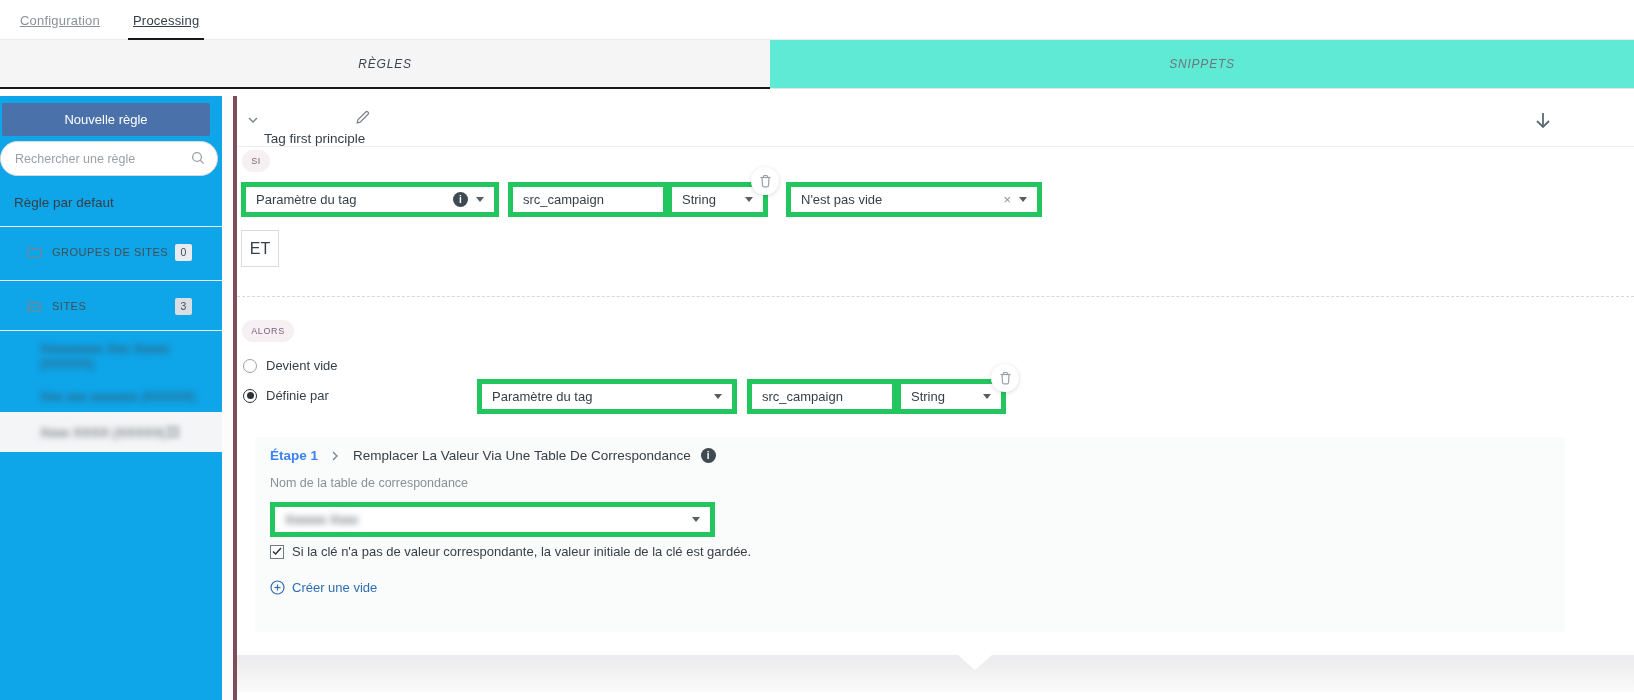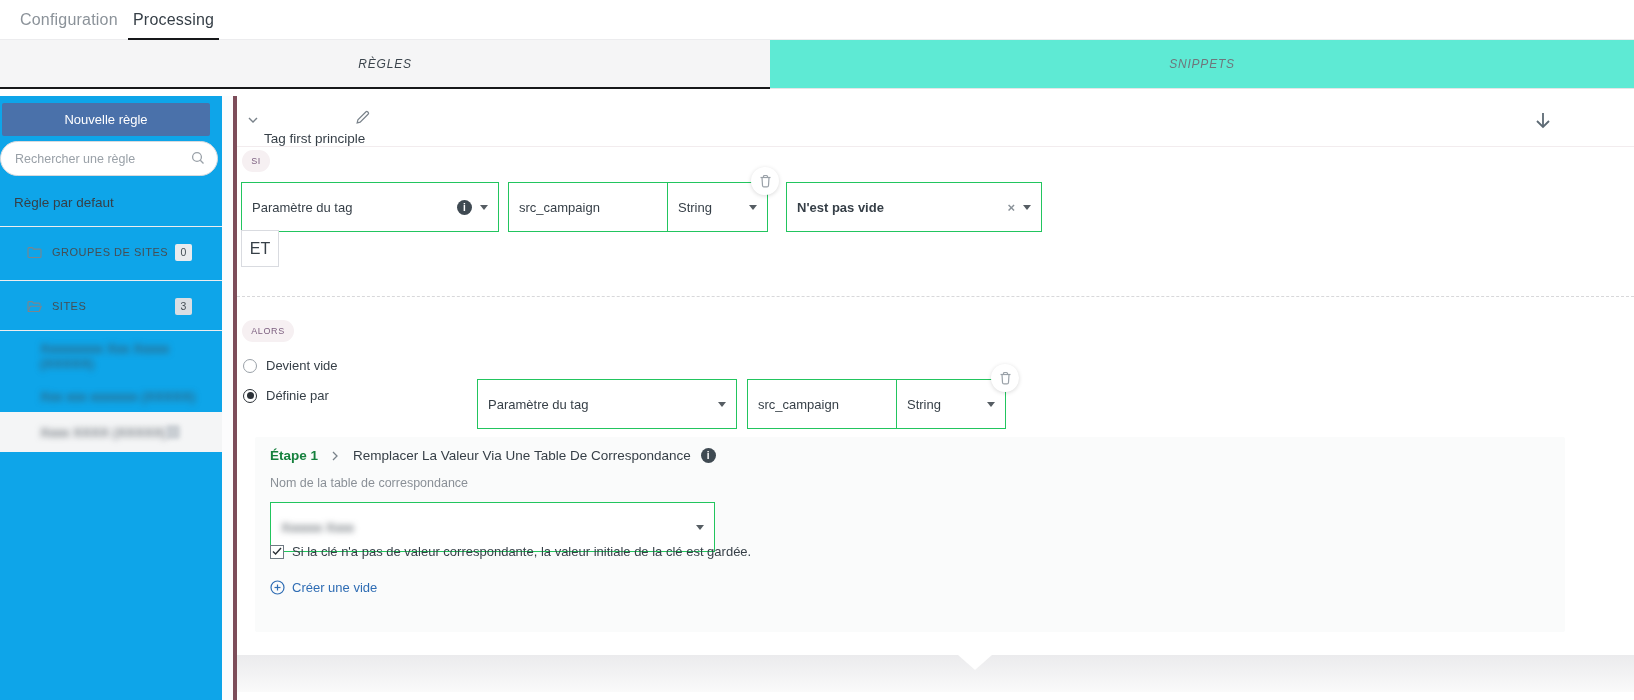--- a/index.html
+++ b/index.html
@@ -2,21 +2,21 @@
 <html><head>
 <meta charset="utf-8">
 <style>
   * { margin:0; padding:0; box-sizing:border-box; }
   html,body { background:#fff; }
   body { font-family:"Liberation Sans", sans-serif; color:#363f47; }
   #stage { position:relative; width:1634px; height:700px; background:#fff; overflow:hidden; }
 
   
   .topbar { position:absolute; left:0; top:0; width:1634px; height:40px; background:#fff; border-bottom:1px solid #ececee; }
-  .top-tab { position:absolute; top:0; height:40px; display:flex; align-items:center; font-size:16px; letter-spacing:.2px; cursor:pointer; }
+  .top-tab { position:absolute; top:0; height:40px; display:flex; align-items:center; font-size:13px; letter-spacing:.2px; cursor:pointer;text-decoration:underline; }
   .top-tab.config { left:20px; color:#8b9299; }
   .top-tab.processing { left:133px; color:#363f47; }
   .top-tab.processing::after { content:""; position:absolute; left:-5px; right:-5px; bottom:0; height:2px; background:#17181a; }
 
   
   .section-tabs { position:absolute; left:0; top:40px; width:1634px; height:49px; display:flex;font-style:italic; }
   .section-tab { display:flex; align-items:center; justify-content:center; font-size:12px; letter-spacing:.8px; cursor:pointer; }
   .section-tab.rules { width:770px; background:#f5f5f6; color:#3c454d; border-bottom:2px solid #17181a; }
   .section-tab.snippets { flex:1; background:#5eead4; color:#6f767c; border-bottom:1px solid #e5e5e7; }
 
@@ -48,30 +48,30 @@
   .collapse-chevron { position:absolute; left:11px; top:21px; cursor:pointer; }
   .rule-title { position:absolute; left:27px; top:14px; font-size:13.5px; font-weight:500; color:#363f47;margin-top:21px; }
   .edit-icon { position:absolute; left:118px; top:14px; cursor:pointer; }
   .download-btn { position:absolute; right:76px; top:12px; width:26px; height:26px; background:none; border:none; cursor:pointer; }
   .title-divider { position:absolute; left:0; top:50px; width:100%; border-top:1px solid #f2ecee; }
 
   .pill-badge { position:absolute; height:22px; border-radius:11px; background:#f6f0f2; color:#7d6080; font-size:9px; letter-spacing:.6px; display:flex; align-items:center; justify-content:center; }
   .si-badge { left:5px; top:54px; width:28px; }
   .alors-badge { left:5px; top:224px; width:52px; }
 
-  .dd-box { position:absolute; height:50px; background:#fff; border:1px solid #22c55e; display:flex; align-items:center; padding:0 10px; font-size:13px; color:#363f47; cursor:pointer; }
+  .dd-box { position:absolute; height:35px; background:#fff; border:5px solid #22c55e; display:flex; align-items:center; padding:0 10px; font-size:13px; color:#363f47; cursor:pointer; }
   .caret { width:0; height:0; border-left:4px solid transparent; border-right:4px solid transparent; border-top:5px solid #565d63; margin-left:auto; }
   .caret.fixed { margin-left:8px; }
   .info-dot { width:15px; height:15px; border-radius:50%; background:#3f4a52; color:#fff; font-size:10px; font-weight:bold; display:flex; align-items:center; justify-content:center; margin-left:auto; cursor:pointer; }
   .clear-x { margin-left:auto; color:#8a9299; font-size:13px; cursor:pointer; }
 
   .cond-source { left:4px; top:86px; width:258px; }
   .cond-param  { left:271px; top:86px; width:160px; }
   .cond-type   { left:430px; top:86px; width:101px; }
-  .cond-oper   { left:549px; top:86px; width:256px;font-weight:bold; }
+  .cond-oper   { left:549px; top:86px; width:256px; }
 
   .trash-circle { position:absolute; width:28px; height:28px; border-radius:50%; background:#fff; box-shadow:0 1px 4px rgba(0,0,0,.15); display:flex; align-items:center; justify-content:center; cursor:pointer; }
   .trash-1 { left:514px; top:71px; }
   .trash-2 { left:754px; top:268px; }
 
   .et-button { position:absolute; left:4px; top:134px; width:38px; height:37px; background:#fff; border:1px solid #d9dbe0; font-size:16px; color:#363f47; font-family:inherit; cursor:pointer; }
 
   .dashed-divider { position:absolute; left:0; top:200px; width:100%; border-top:1px dashed #d8d8da; }
 
   .radio-row { position:absolute; display:flex; align-items:center; cursor:pointer; }
@@ -81,21 +81,21 @@
   .radio-circle.selected { border-color:#2b3137; display:flex; align-items:center; justify-content:center; }
   .radio-circle.selected::after { content:""; width:7px; height:7px; border-radius:50%; background:#2b3137; }
   .radio-label { margin-left:9px; font-size:13px; color:#363f47; }
 
   .act-source { left:240px; top:283px; width:260px; }
   .act-param  { left:510px; top:283px; width:150px; }
   .act-type   { left:659px; top:283px; width:110px; }
 
   .step-panel { position:absolute; left:18px; top:341px; width:1310px; height:195px; background:#fafbfb; border-radius:2px; }
   .step-header { position:absolute; left:15px; top:11px; display:flex; align-items:center; }
-  .step-index { font-size:13.5px; font-weight:600; color:#15803d; }
+  .step-index { font-size:13.5px; font-weight:600; color:#3b82f6; }
   .step-sep { margin:0 14px; }
   .step-name { font-size:13.5px; color:#363f47; }
   .step-header .info-dot { margin-left:10px; }
   .table-label { position:absolute; left:15px; top:39px; font-size:12.5px; color:#8a9097; }
   .table-dd { left:15px; top:65px; width:445px; background:#fff; }
   .checkbox-row { position:absolute; left:15px; top:107px; display:flex; align-items:center; cursor:pointer; }
   .checkbox-box { width:14px; height:14px; border:1px solid #6f7a83; background:#fff; display:flex; align-items:center; justify-content:center; flex:0 0 auto; }
   .checkbox-label { margin-left:8px; font-size:13px; color:#363f47; }
   .create-table { position:absolute; left:15px; top:143px; display:flex; align-items:center; cursor:pointer; }
   .create-table-label { margin-left:7px; font-size:13px; color:#2f6db4; }

